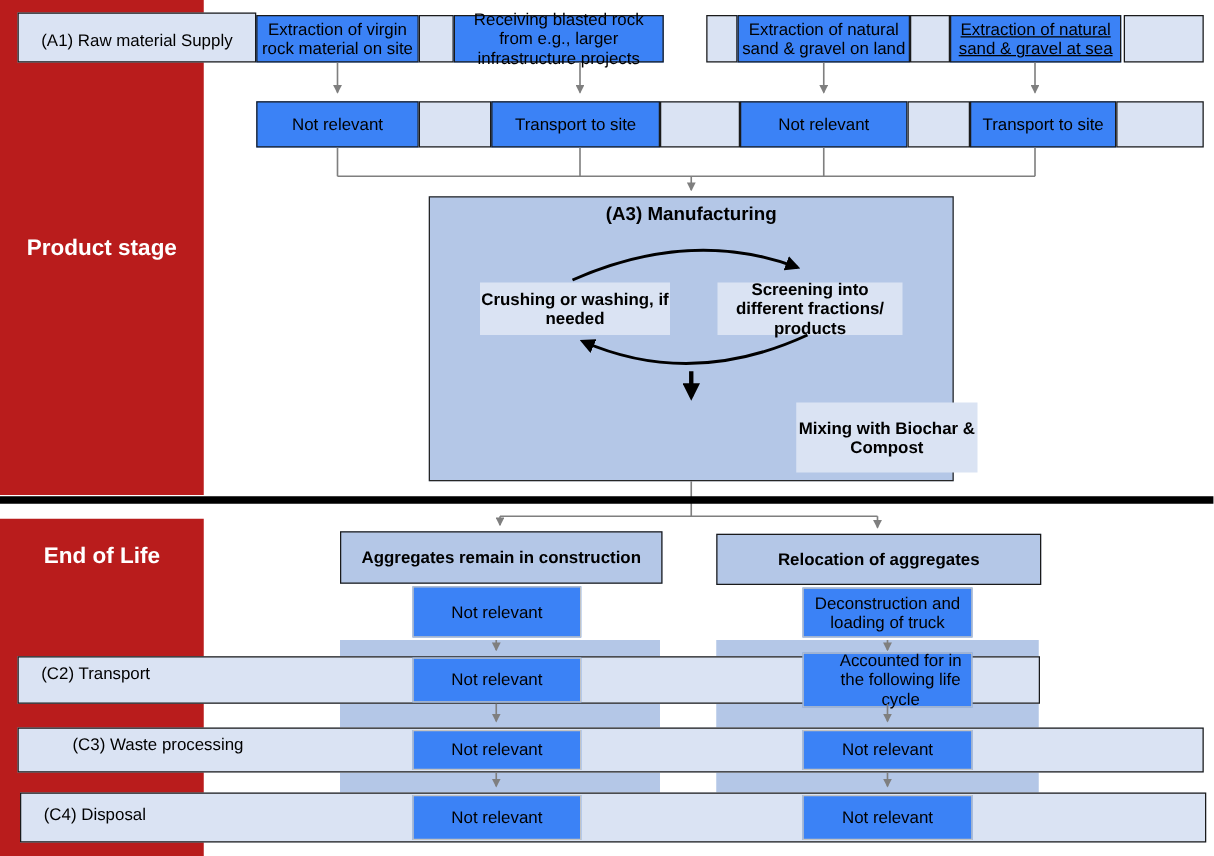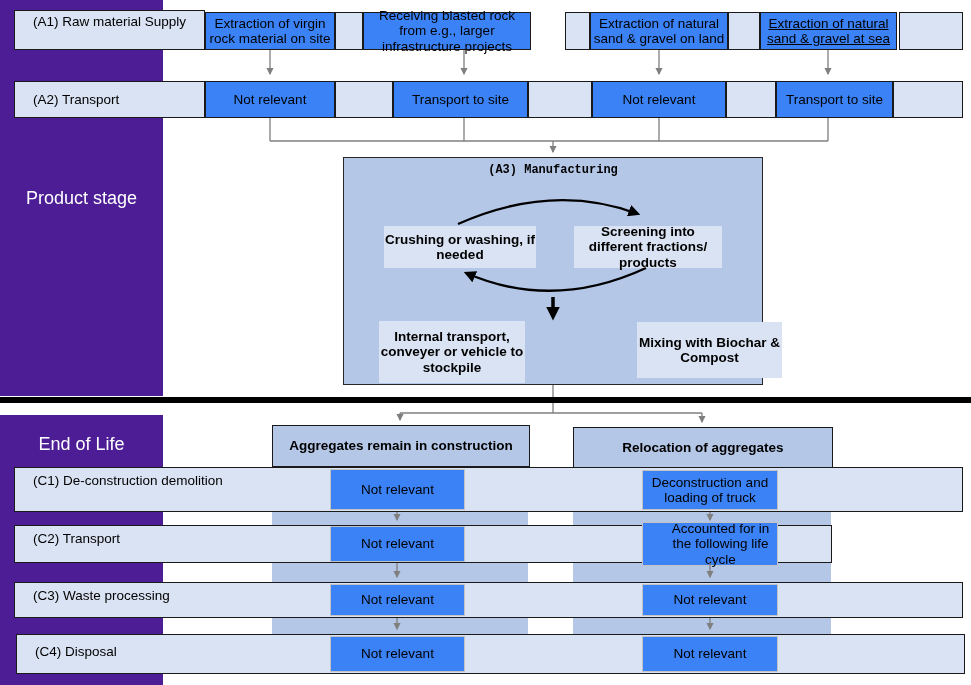--- a/index.html
+++ b/index.html
@@ -1,93 +1,88 @@
 <!DOCTYPE html>
 <html><head>
 <meta charset="utf-8">
 <style>
   html,body{margin:0;padding:0;background:#fff;}
   .canvas{
     position:relative;width:971px;height:685px;background:#fff;overflow:hidden;
     font-family:"Liberation Sans",sans-serif;color:#000;
   }
   .abs{position:absolute;box-sizing:border-box;}
-  .sidebar{background:#4c1d95;color:#fff;font-weight:normal;font-size:18px;}
+  .sidebar{background:#b91c1c;color:#fff;font-weight:bold;font-size:18px;}
   .lb{background:#DAE3F3;}
   .mb{background:#B4C7E7;}
   .whitebox{background:#3b82f6;}
   .bordered{border:1.4px solid #1a1a1a;}
   .lightborder{border:1px solid #c3c3c3;}
   .center{display:flex;align-items:center;justify-content:center;text-align:center;}
   .celltext{font-size:13.5px;line-height:1.12;}
   .boldtext{font-weight:bold;}
   .rowlabel{font-size:13.5px;line-height:1.18;padding:5px 8px 0 18px;}
-  .a3title{font-weight:bold;font-size:12px;text-align:center;padding-top:5px;font-family:Liberation Mono, monospace;}
+  .a3title{font-weight:bold;font-size:15px;text-align:center;padding-top:5px;}
   .divider{background:#000;}
   svg.layer{position:absolute;left:0;top:0;z-index:5;pointer-events:none;}
   .z6{z-index:6;}
   .z2{z-index:2;}
 </style>
 </head>
 <body>
 
 <div class="canvas">
 
   <div class="abs sidebar" style="left:0;top:0;width:163px;height:396px;">
     <div class="abs center" style="left:0;top:0;width:163px;height:396px;">Product stage</div>
   </div>
   <div class="abs sidebar" style="left:0;top:415px;width:163px;height:270px;">
     <div class="abs center" style="left:0;top:14px;width:163px;height:30px;">End of Life</div>
   </div>
 
-  <div class="abs lb bordered rowlabel" style="left:14px;top:10px;width:191px;height:40px;padding-top:3px;">(A1) Raw material Supply</div>
+  <div class="abs lb bordered rowlabel" style="left:14px;top:10px;width:191px;height:40px;padding-top:14px;">(A1) Raw material Supply</div>
   <div class="abs whitebox bordered center celltext" style="left:205px;top:12px;width:130px;height:38px;">Extraction of virgin rock material on site</div>
   <div class="abs lb bordered" style="left:335px;top:12px;width:28px;height:38px;"></div>
   <div class="abs whitebox bordered center celltext" style="left:363px;top:12px;width:168px;height:38px;">Receiving blasted rock from e.g., larger infrastructure projects</div>
   <div class="abs lb bordered" style="left:565px;top:12px;width:25px;height:38px;"></div>
   <div class="abs whitebox bordered center celltext" style="left:590px;top:12px;width:138px;height:38px;">Extraction of natural sand &amp; gravel on land</div>
   <div class="abs lb bordered" style="left:728px;top:12px;width:32px;height:38px;"></div>
   <div class="abs whitebox bordered center celltext" style="left:760px;top:12px;width:137px;height:38px;text-decoration:underline;">Extraction of natural sand &amp; gravel at sea</div>
   <div class="abs lb bordered" style="left:899px;top:12px;width:64px;height:38px;"></div>
 
-  <div class="abs lb bordered rowlabel" style="left:14px;top:81px;width:191px;height:37px;padding-top:10px;">(A2) Transport</div>
   <div class="abs whitebox bordered center celltext" style="left:205px;top:81px;width:130px;height:37px;">Not relevant</div>
   <div class="abs lb bordered" style="left:335px;top:81px;width:58px;height:37px;"></div>
   <div class="abs whitebox bordered center celltext" style="left:393px;top:81px;width:135px;height:37px;">Transport to site</div>
   <div class="abs lb bordered" style="left:528px;top:81px;width:64px;height:37px;"></div>
   <div class="abs whitebox bordered center celltext" style="left:592px;top:81px;width:134px;height:37px;">Not relevant</div>
   <div class="abs lb bordered" style="left:726px;top:81px;width:50px;height:37px;"></div>
   <div class="abs whitebox bordered center celltext" style="left:776px;top:81px;width:117px;height:37px;">Transport to site</div>
   <div class="abs lb bordered" style="left:893px;top:81px;width:70px;height:37px;"></div>
 
   <div class="abs mb" style="left:343px;top:157px;width:420px;height:228px;border:1.6px solid #262626;">
     <div class="a3title">(A3) Manufacturing</div>
     <div class="abs lb center celltext boldtext" style="left:230px;top:68px;width:148px;height:42px;">Screening into different fractions/ products</div>
     <div class="abs lb center celltext boldtext" style="left:40px;top:68px;width:152px;height:42px;">Crushing or washing, if needed</div>
-    <div class="abs lb center celltext boldtext" style="left:35px;top:163px;width:146px;height:62px;">Internal transport, conveyer or vehicle to stockpile</div>
     <div class="abs lb center celltext boldtext" style="left:245px;top:164px;width:145px;height:56px;margin-left:48px;">Mixing with Biochar &amp; Compost</div>
   </div>
 
   <div class="abs mb" style="left:272px;top:512px;width:256px;height:13px;"></div>
   <div class="abs mb" style="left:272px;top:563px;width:256px;height:19px;"></div>
   <div class="abs mb" style="left:272px;top:618px;width:256px;height:16px;"></div>
   <div class="abs mb" style="left:573px;top:512px;width:258px;height:13px;"></div>
   <div class="abs mb" style="left:573px;top:563px;width:258px;height:19px;"></div>
   <div class="abs mb" style="left:573px;top:618px;width:258px;height:16px;"></div>
 
   <div class="abs mb bordered center celltext boldtext z2" style="left:573px;top:427px;width:260px;height:41px;">Relocation of aggregates</div>
   <div class="abs mb bordered center celltext boldtext z2" style="left:272px;top:425px;width:258px;height:42px;">Aggregates remain in construction</div>
 
-  <div class="abs lb bordered" style="left:14px;top:467px;width:949px;height:45px;">
-    <div class="rowlabel" style="width:210px;">(C1) De-construction demolition</div>
-  </div>
   <div class="abs lb bordered" style="left:14px;top:525px;width:818px;height:38px;">
     <div class="rowlabel">(C2) Transport</div>
   </div>
-  <div class="abs lb bordered" style="left:14px;top:582px;width:949px;height:36px;">
+  <div class="abs lb bordered" style="left:14px;top:582px;width:949px;height:36px;padding-left:25px;">
     <div class="rowlabel">(C3) Waste processing</div>
   </div>
   <div class="abs lb bordered" style="left:16px;top:634px;width:949px;height:40px;">
     <div class="rowlabel" style="padding-top:9px;">(C4) Disposal</div>
   </div>
 
   <div class="abs whitebox lightborder center celltext z2" style="left:330px;top:469px;width:135px;height:41px;">Not relevant</div>
   <div class="abs whitebox lightborder center celltext z2" style="left:330px;top:526px;width:135px;height:36px;">Not relevant</div>
   <div class="abs whitebox lightborder center celltext z2" style="left:330px;top:584px;width:135px;height:32px;">Not relevant</div>
   <div class="abs whitebox lightborder center celltext z2" style="left:330px;top:636px;width:135px;height:36px;">Not relevant</div>

